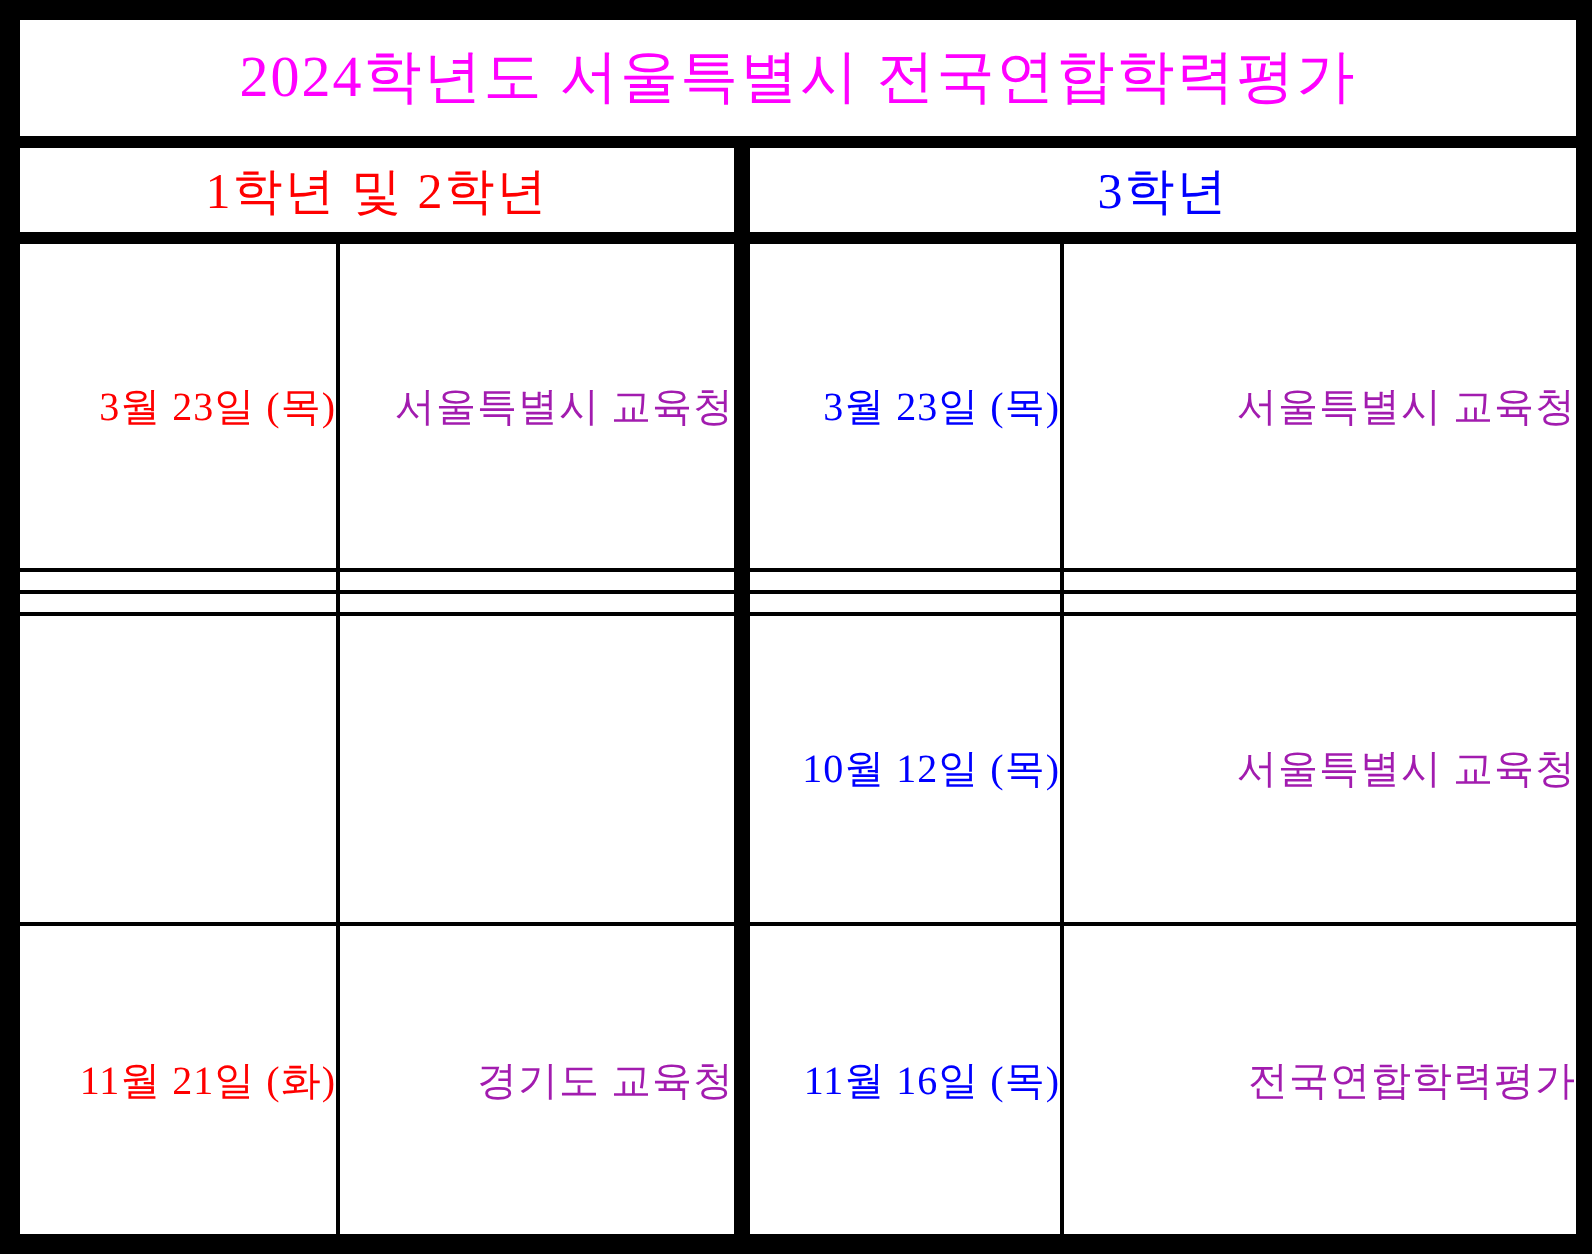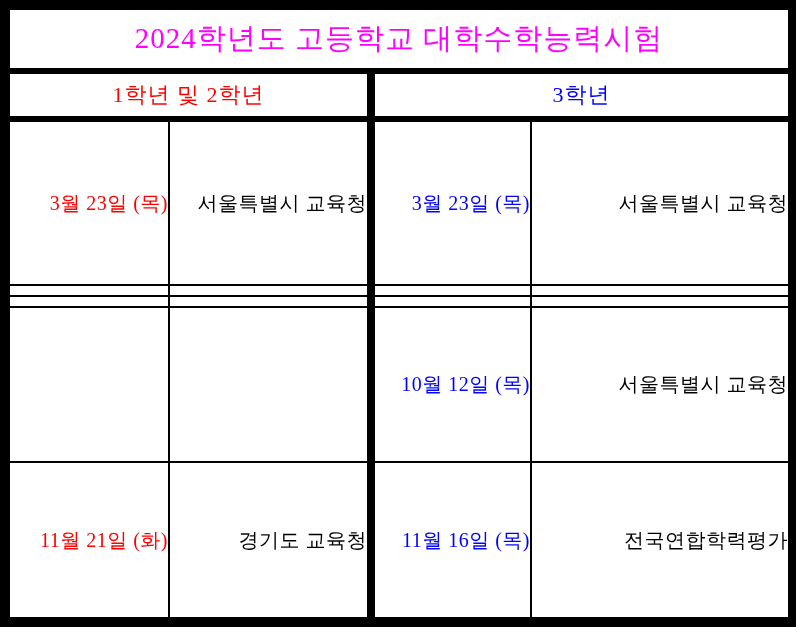--- a/index.html
+++ b/index.html
@@ -30,29 +30,29 @@
     white-space: nowrap;
   }
   tr.title-row td {
     border-bottom: 6px solid #000000;
     font-size: 29px;
     letter-spacing: 1px;
     color: #ff00ff;
   }
   tr.header-row td {
     border-bottom: 6px solid #000000;
-    font-size: 22px;
+    font-size: 25px;
     letter-spacing: 1px;
   }
   td.mid-divider {
     border-right: 8px solid #000000;
   }
   .red { color: #ff0000; }
   .blue { color: #0000ff; }
-  .black { color: #000000; }
+  .black { color: #a21caf; }
   td.cell {
     font-size: 20px;
     letter-spacing: 0.5px;
     text-align: right;
   }
   tr.title-row { height: 62px; }
   tr.header-row { height: 48px; }
 </style>
 </head>
 <body>
@@ -60,21 +60,21 @@
 <div class="frame">
   <table class="schedule">
     <colgroup>
       <col style="width:160px">
       <col style="width:202px">
       <col style="width:160px">
       <col style="width:258px">
     </colgroup>
     <tbody>
       <tr class="title-row">
-        <td colspan="4">2024학년도 고등학교 대학수학능력시험</td>
+        <td colspan="4">2024학년도 서울특별시 전국연합학력평가</td>
       </tr>
       <tr class="header-row">
         <td colspan="2" class="red mid-divider">1학년 및 2학년</td>
         <td colspan="2" class="blue">3학년</td>
       </tr>
 
       <tr>
         <td class="cell red">3월 23일 (목)</td>
         <td class="cell black mid-divider">서울특별시 교육청</td>
         <td class="cell blue">3월 23일 (목)</td>

